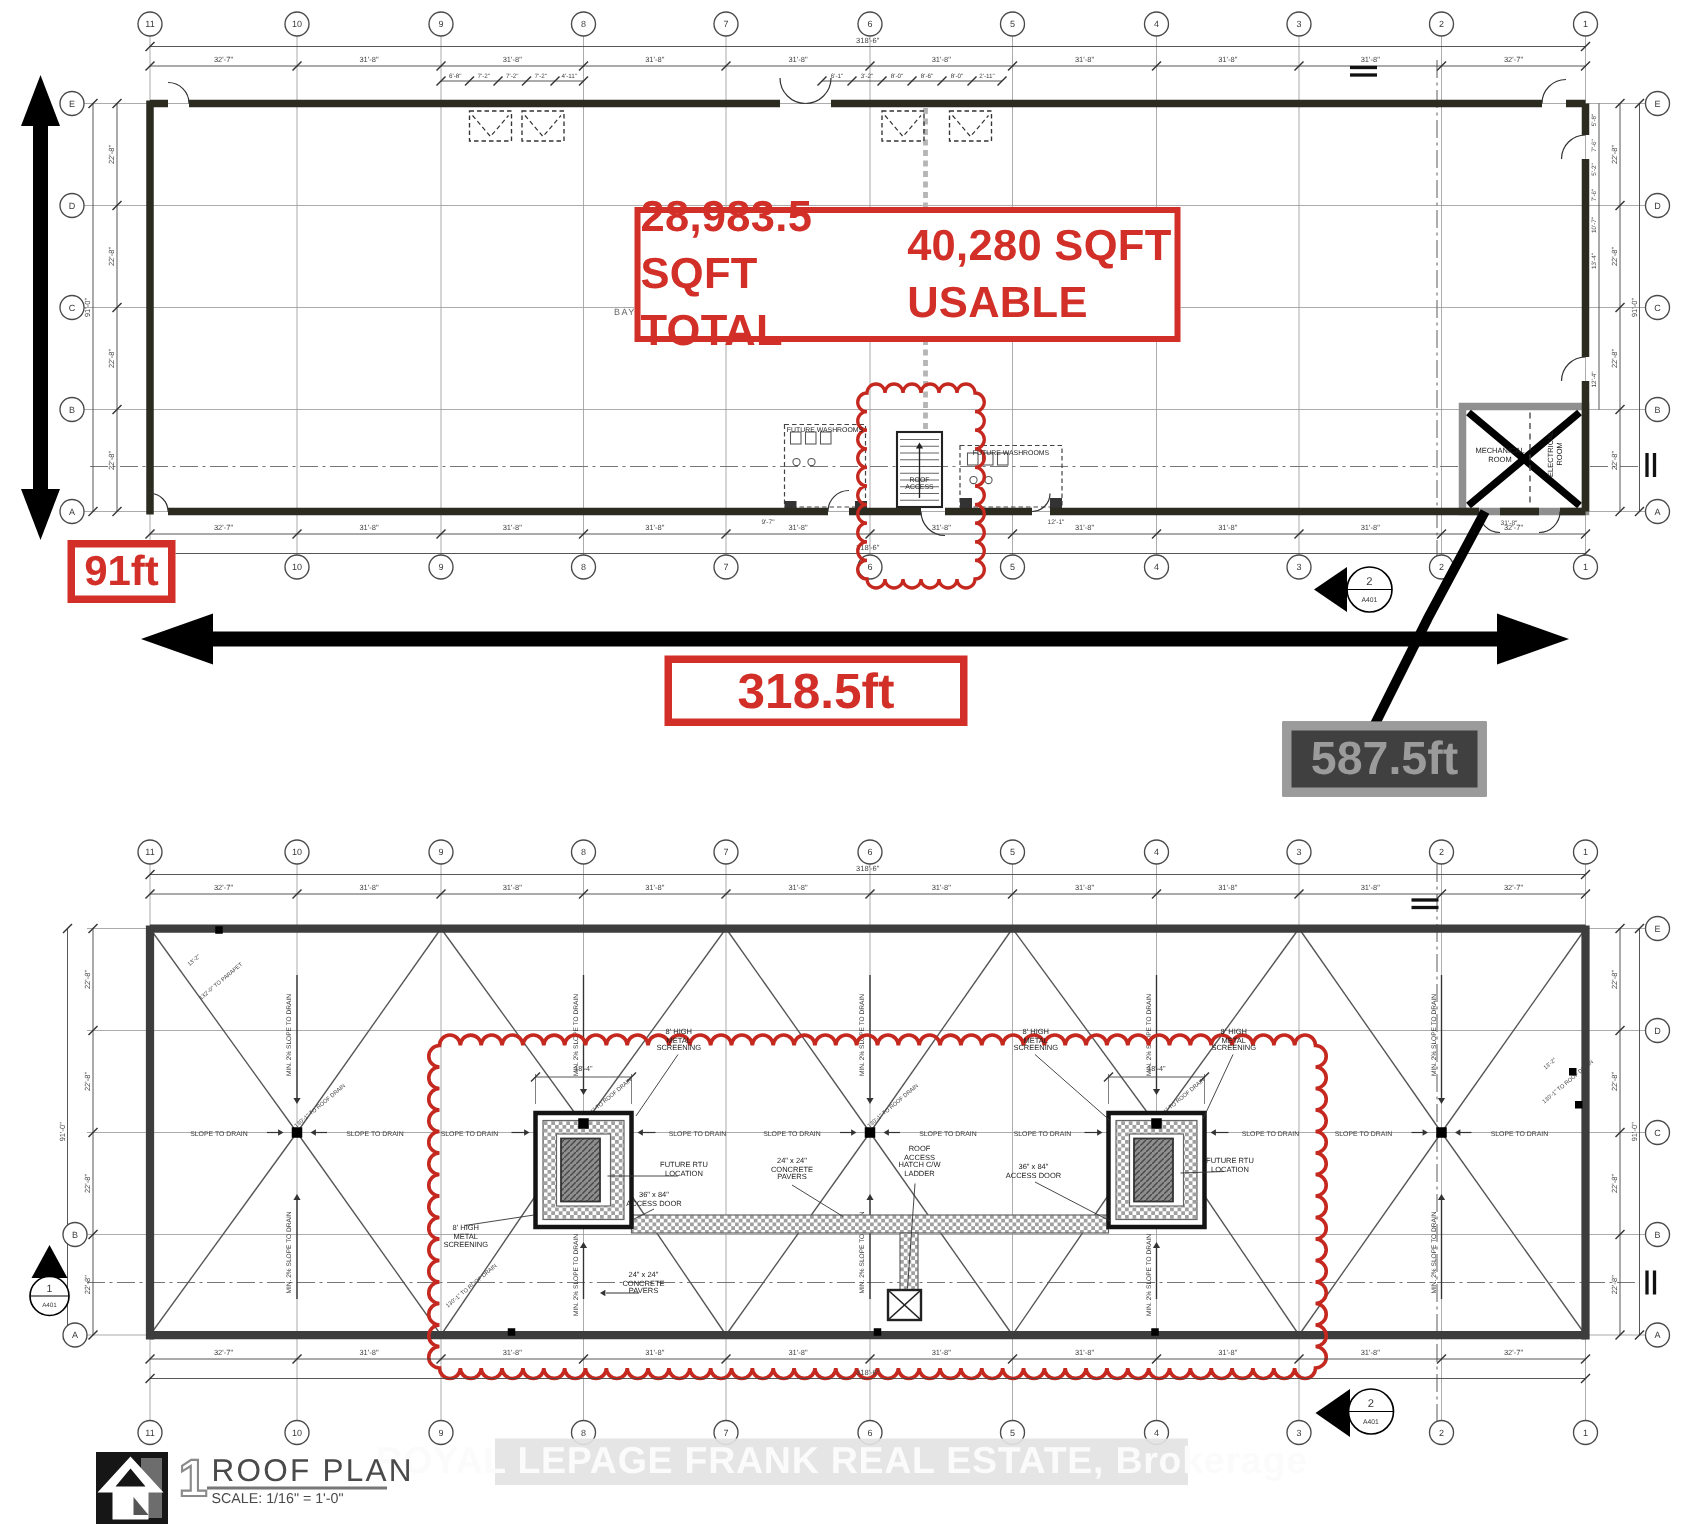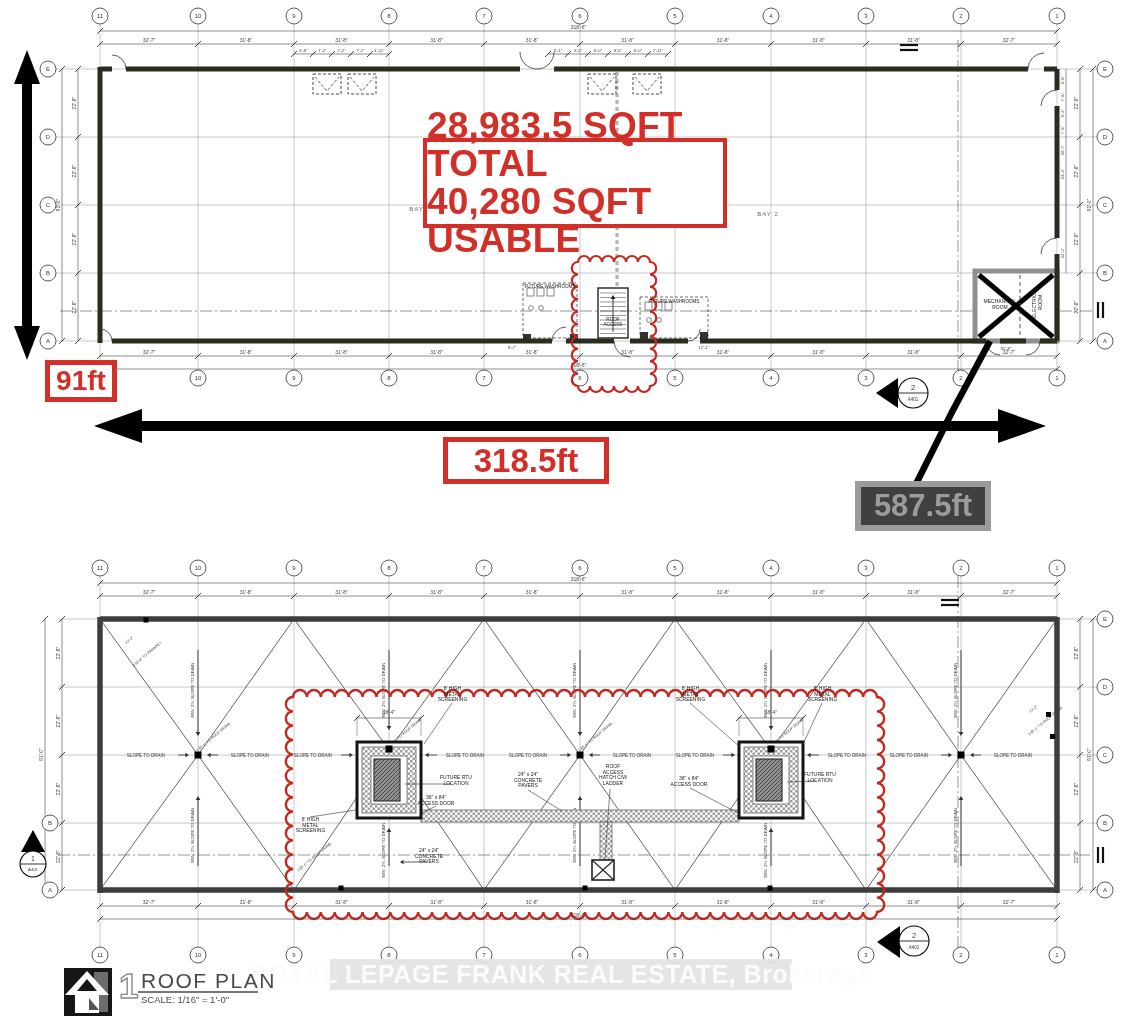--- a/index.html
+++ b/index.html
@@ -6,24 +6,24 @@
   #canvas{position:relative;width:1129px;height:1018px;background:#ffffff;overflow:hidden;
           font-family:"Liberation Sans",sans-serif;}
   #plan-svg{position:absolute;left:0;top:0;}
   .lbl{position:absolute;font-size:5px;line-height:5.6px;color:#222;white-space:pre-line;
        text-align:center;}
   .tinylbl{font-size:4.6px;line-height:5.2px;}
   .baylbl{font-size:6px;color:#666;letter-spacing:1px;}
   .redbox{position:absolute;background:#fff;border:5px solid #d12f27;color:#d12f27;
           font-weight:bold;display:flex;align-items:center;justify-content:center;
           box-sizing:border-box;}
-  #area-box{left:423px;top:138px;width:304px;height:90px;border-width:4px;
-            flex-direction:column;font-size:37px;line-height:38px;letter-spacing:0.2px;}
+  #area-box{left:423px;top:138px;width:364px;height:90px;border-width:4px;
+            flex-direction:row;font-size:29px;line-height:38px;letter-spacing:0.2px;}
   #width-box{left:5px;top:360px;width:72px;height:42px;font-size:28px;margin-left:40px;}
-  #length-box{left:443px;top:437px;width:166px;height:47px;font-size:33px;}
+  #length-box{left:443px;top:437px;width:202px;height:47px;font-size:33px;}
   #diag-box{position:absolute;left:855px;top:481px;width:136px;height:50px;background:#404040;
             border:6px solid #9b9b9b;color:#9b9b9b;font-weight:bold;font-size:31px;
             display:flex;align-items:center;justify-content:center;box-sizing:border-box;}
   #watermark{position:absolute;left:330px;top:959px;width:462px;height:31px;
              background:rgba(227,227,227,0.92);display:flex;align-items:center;
              justify-content:center;font-size:25px;font-weight:600;color:#fbfbfb;
              letter-spacing:0.5px;white-space:nowrap;}
   #title-number{position:absolute;left:119px;top:966px;font-size:35px;font-weight:bold;
                 color:#ffffff;-webkit-text-stroke:1.4px #8a8a8a;}
   #title-name{position:absolute;left:141px;top:969px;font-size:21px;color:#4a4a4a;

